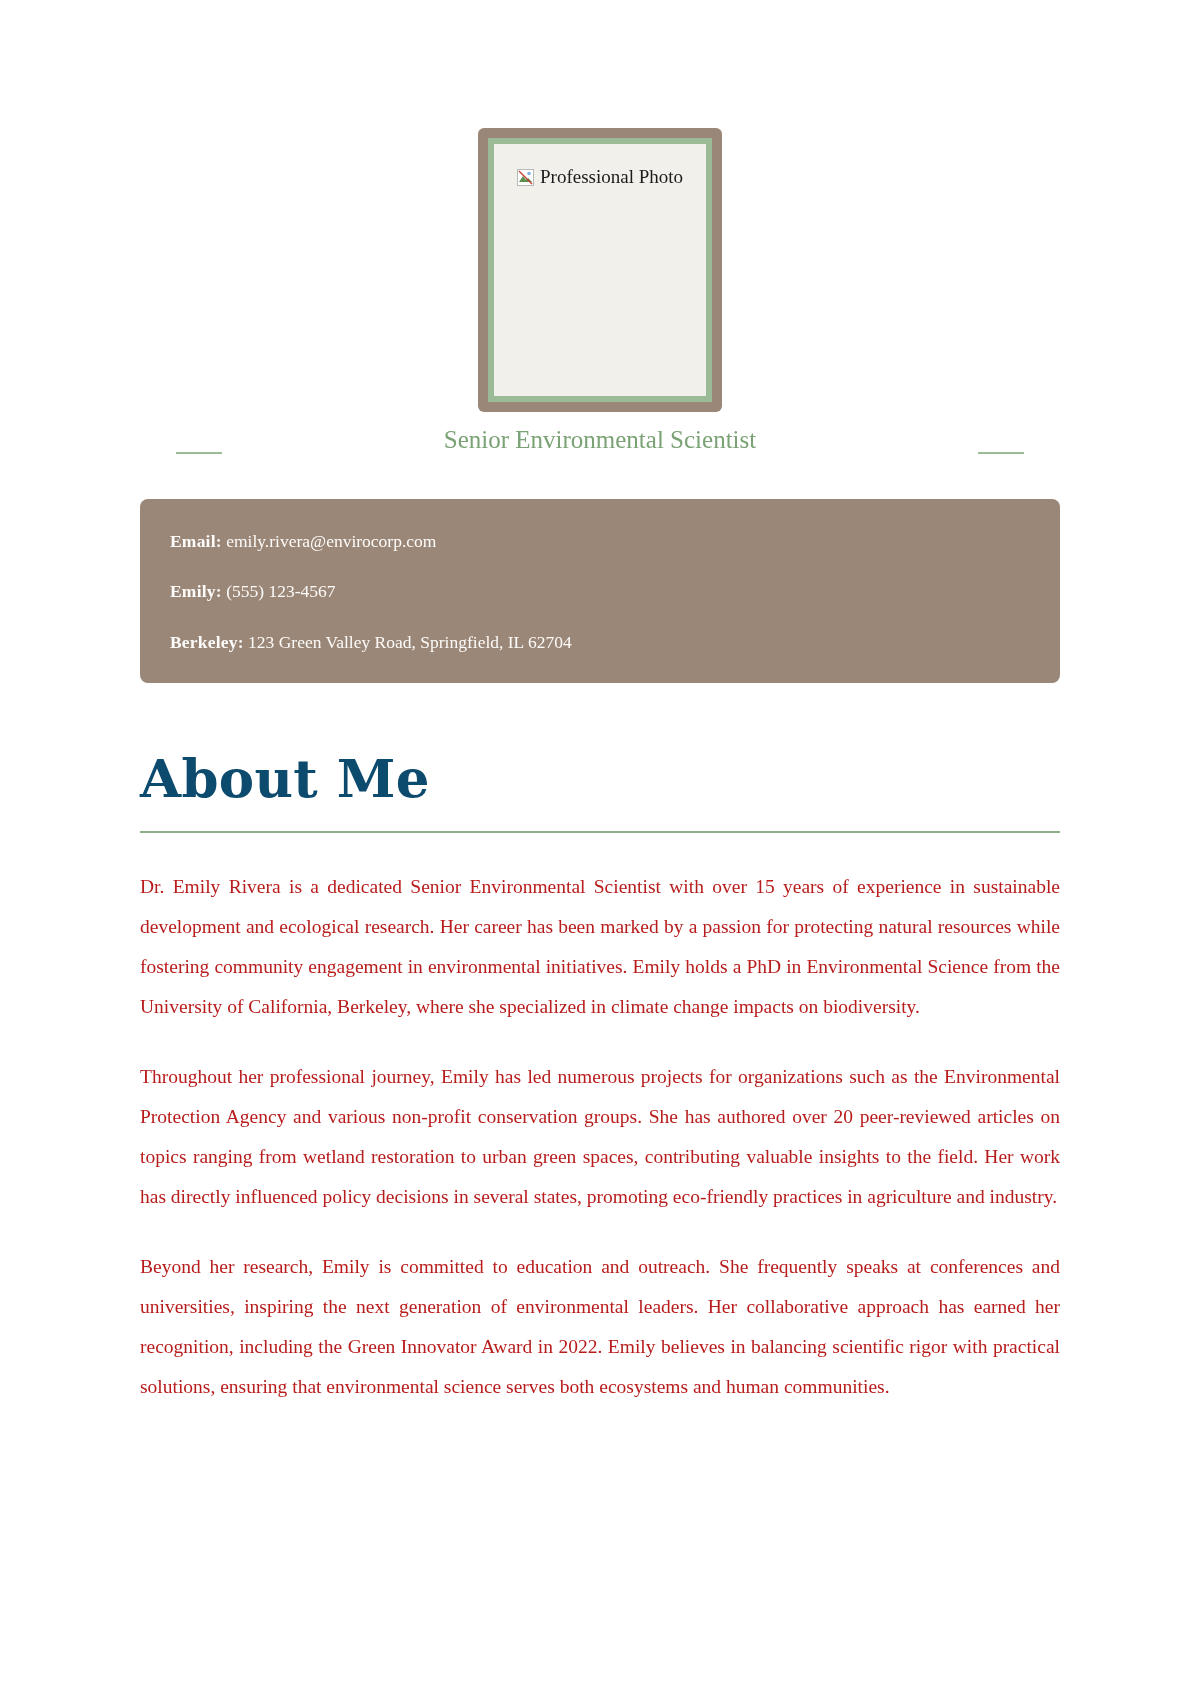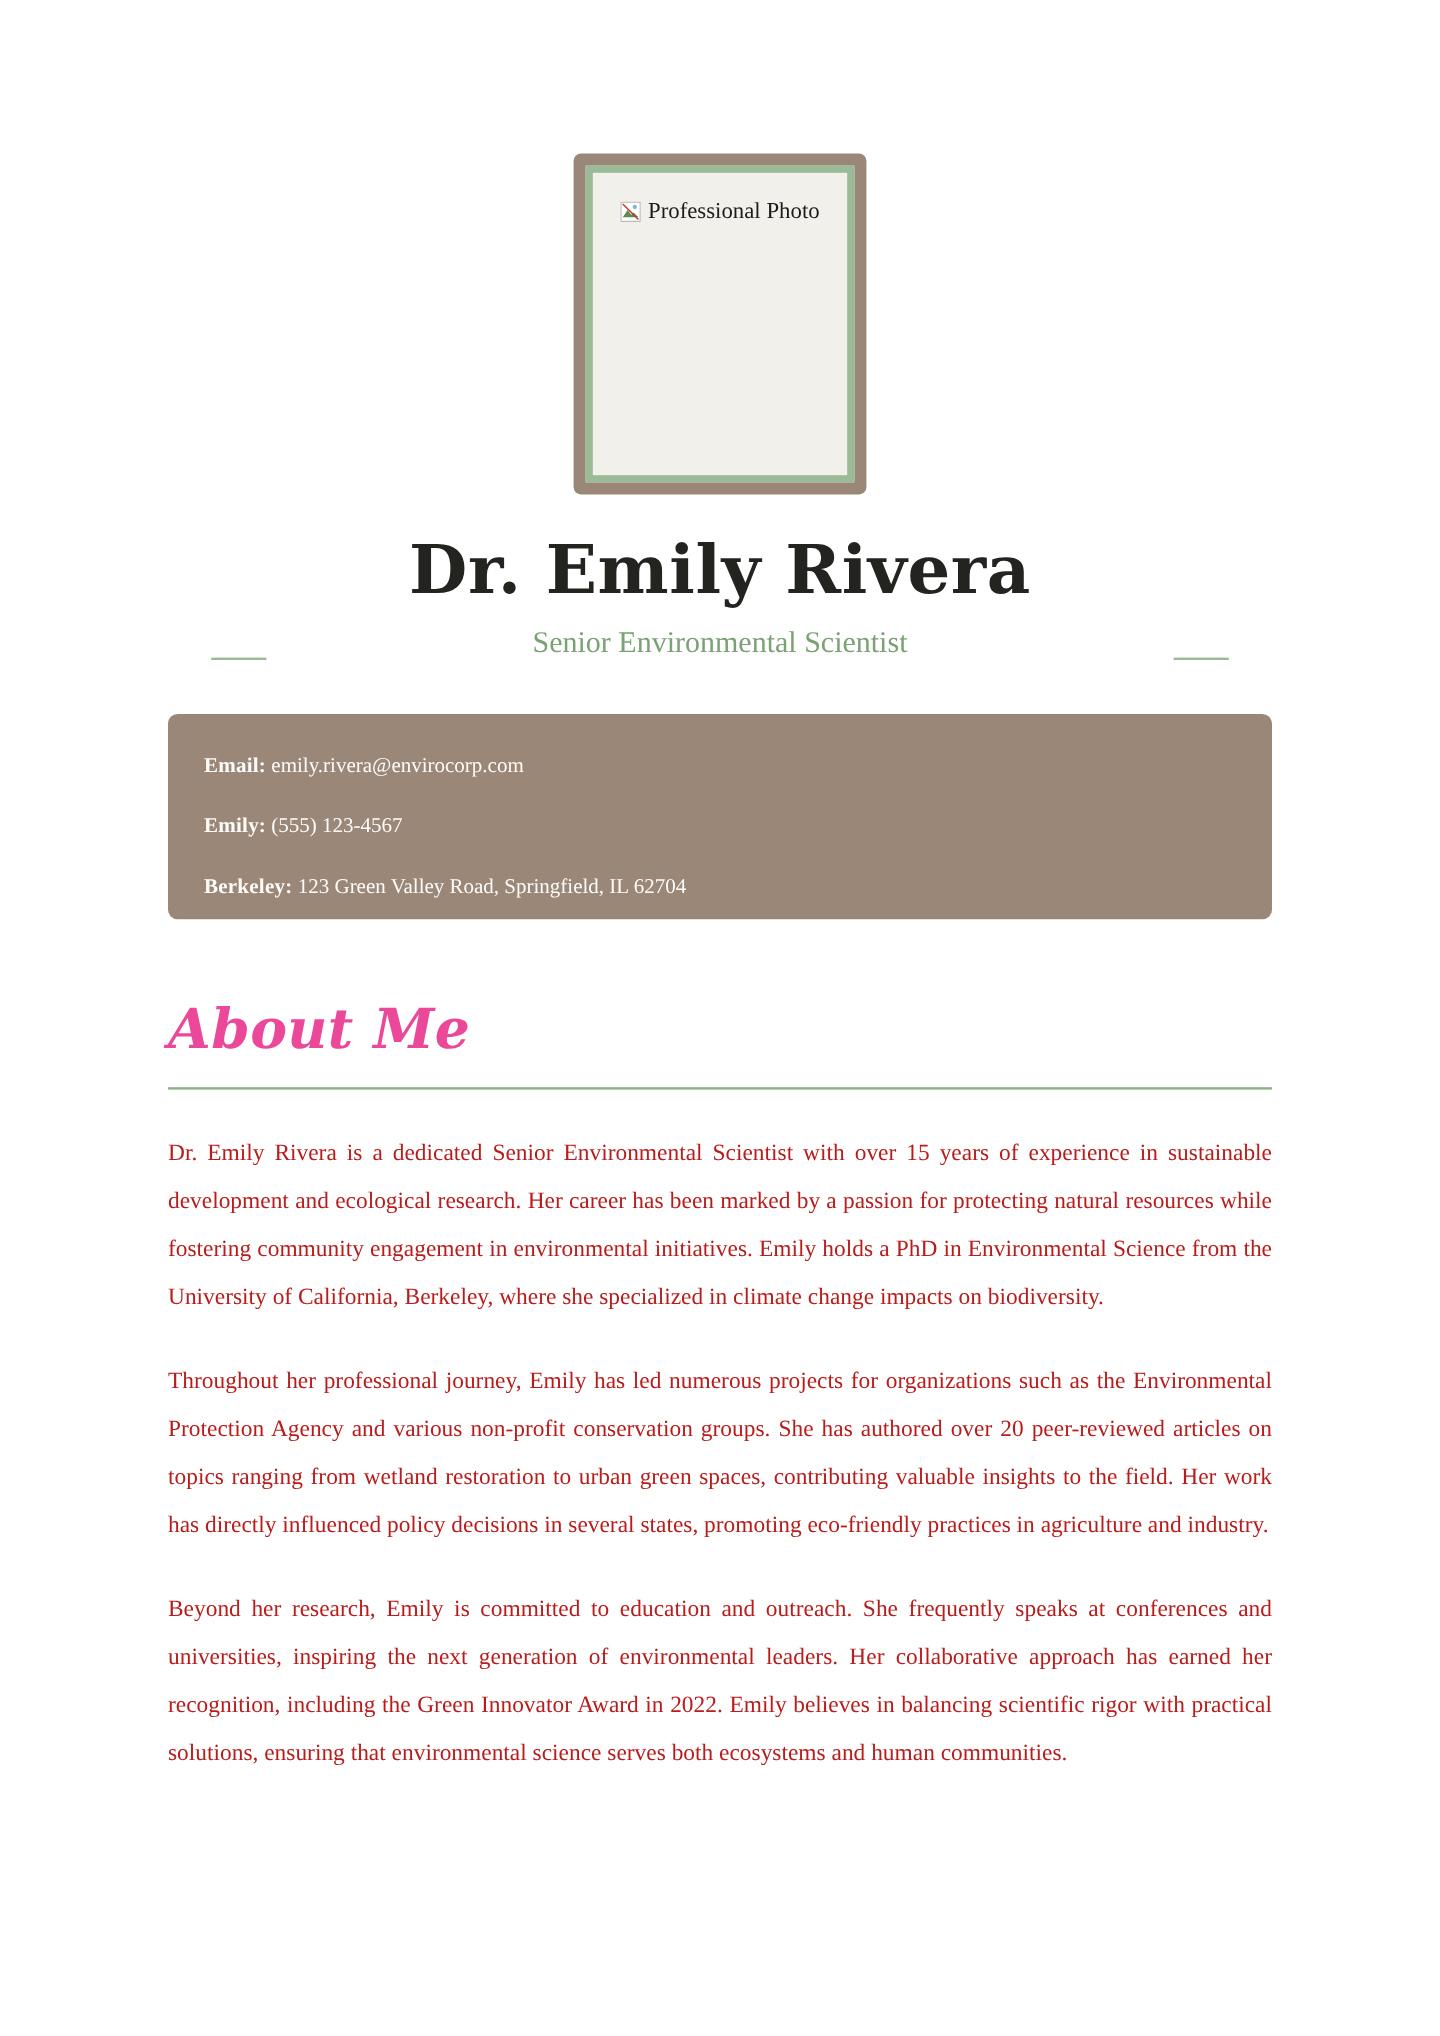--- a/index.html
+++ b/index.html
@@ -101,21 +101,21 @@
     white-space: nowrap;
   }
 
   
   .contact-box {
     margin: 45px auto 0 auto;
     width: 920px;
     background: #9b8778;
     border-radius: 8px;
     box-sizing: border-box;
-    padding: 30px 30px 15px 30px;
+    padding: 30px 30px 28px 30px;
     color: #ffffff;
   }
   .contact-line {
     font-family: "Liberation Serif", serif;
     font-size: 17.5px;
     line-height: 1.45;
     color: #fdfcfa;
     margin: 0 0 25px 0;
   }
   .contact-line:last-child { margin-bottom: 0; }
@@ -124,25 +124,24 @@
     letter-spacing: 0.2px;
   }
 
   
   .section {
     width: 920px;
     margin: 64px auto 0 auto;
   }
   .section-title {
     font-family: "DejaVu Serif", serif;
-    font-size: 46px;
-    color: #ec4899;
+    font-size: 53px;
+    color: #0c4a6e;
     margin: 0 0 22px 0;
     letter-spacing: 0.3px;
-    font-style: italic;
   }
   .section-divider {
     height: 2px;
     background: #8fae89;
     width: 100%;
     margin-bottom: 34px;
   }
   .para {
     font-family: "Liberation Serif", serif;
     font-size: 19.5px;
@@ -168,21 +167,20 @@
               <path d="M2 13 L6 7 L9 11 L11 9 L15 13 Z" fill="#5a8f4e"></path>
               <circle cx="12" cy="4.5" r="1.8" fill="#7fb3e0"></circle>
               <path d="M2 2 L15 15" stroke="#c0392b" stroke-width="1.2"></path>
             </svg>
           </span><span>Professional Photo</span>
         </div>
       </div>
     </div>
   </div>
 
-  <h1 class="name">Dr. Emily Rivera</h1>
 
   <div class="subtitle-row">
     <div class="rule left"></div>
     <div class="subtitle">Senior Environmental Scientist</div>
     <div class="rule right"></div>
   </div>
 
   <div class="contact-box">
     <p class="contact-line">
       <span class="contact-label">Email:</span>

